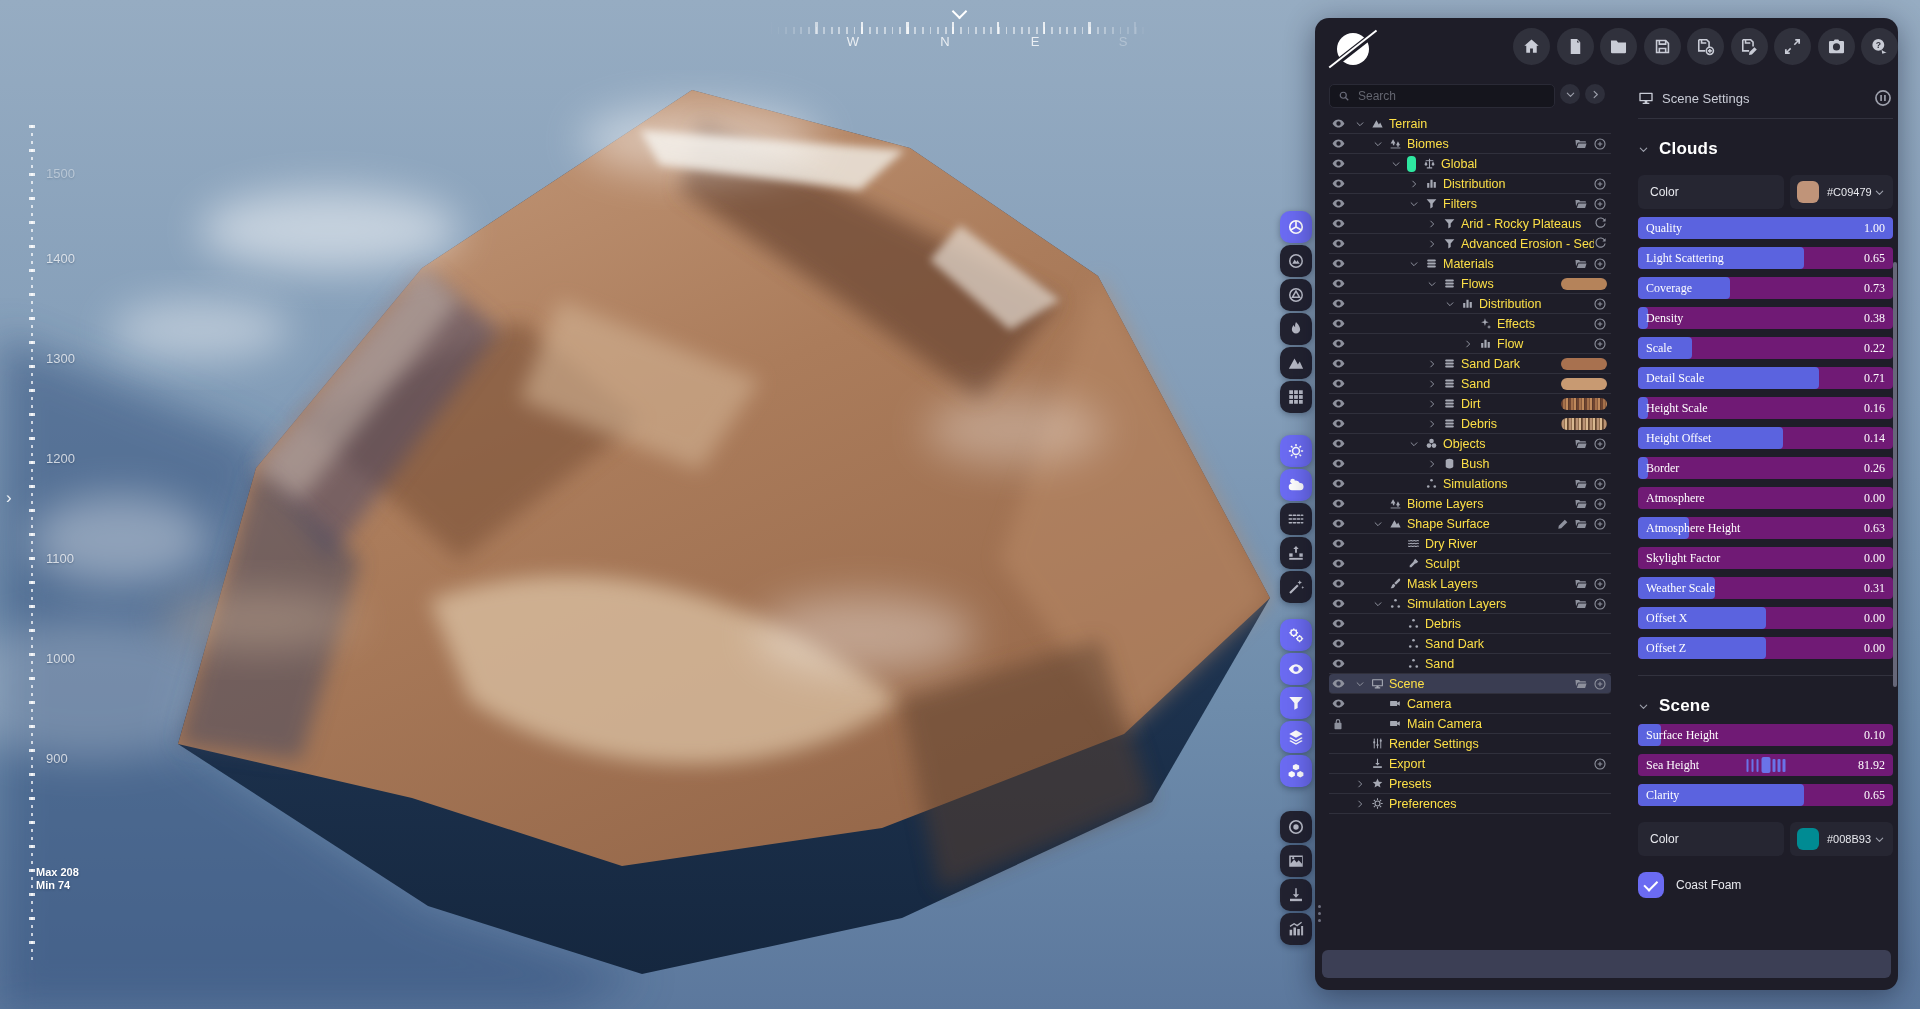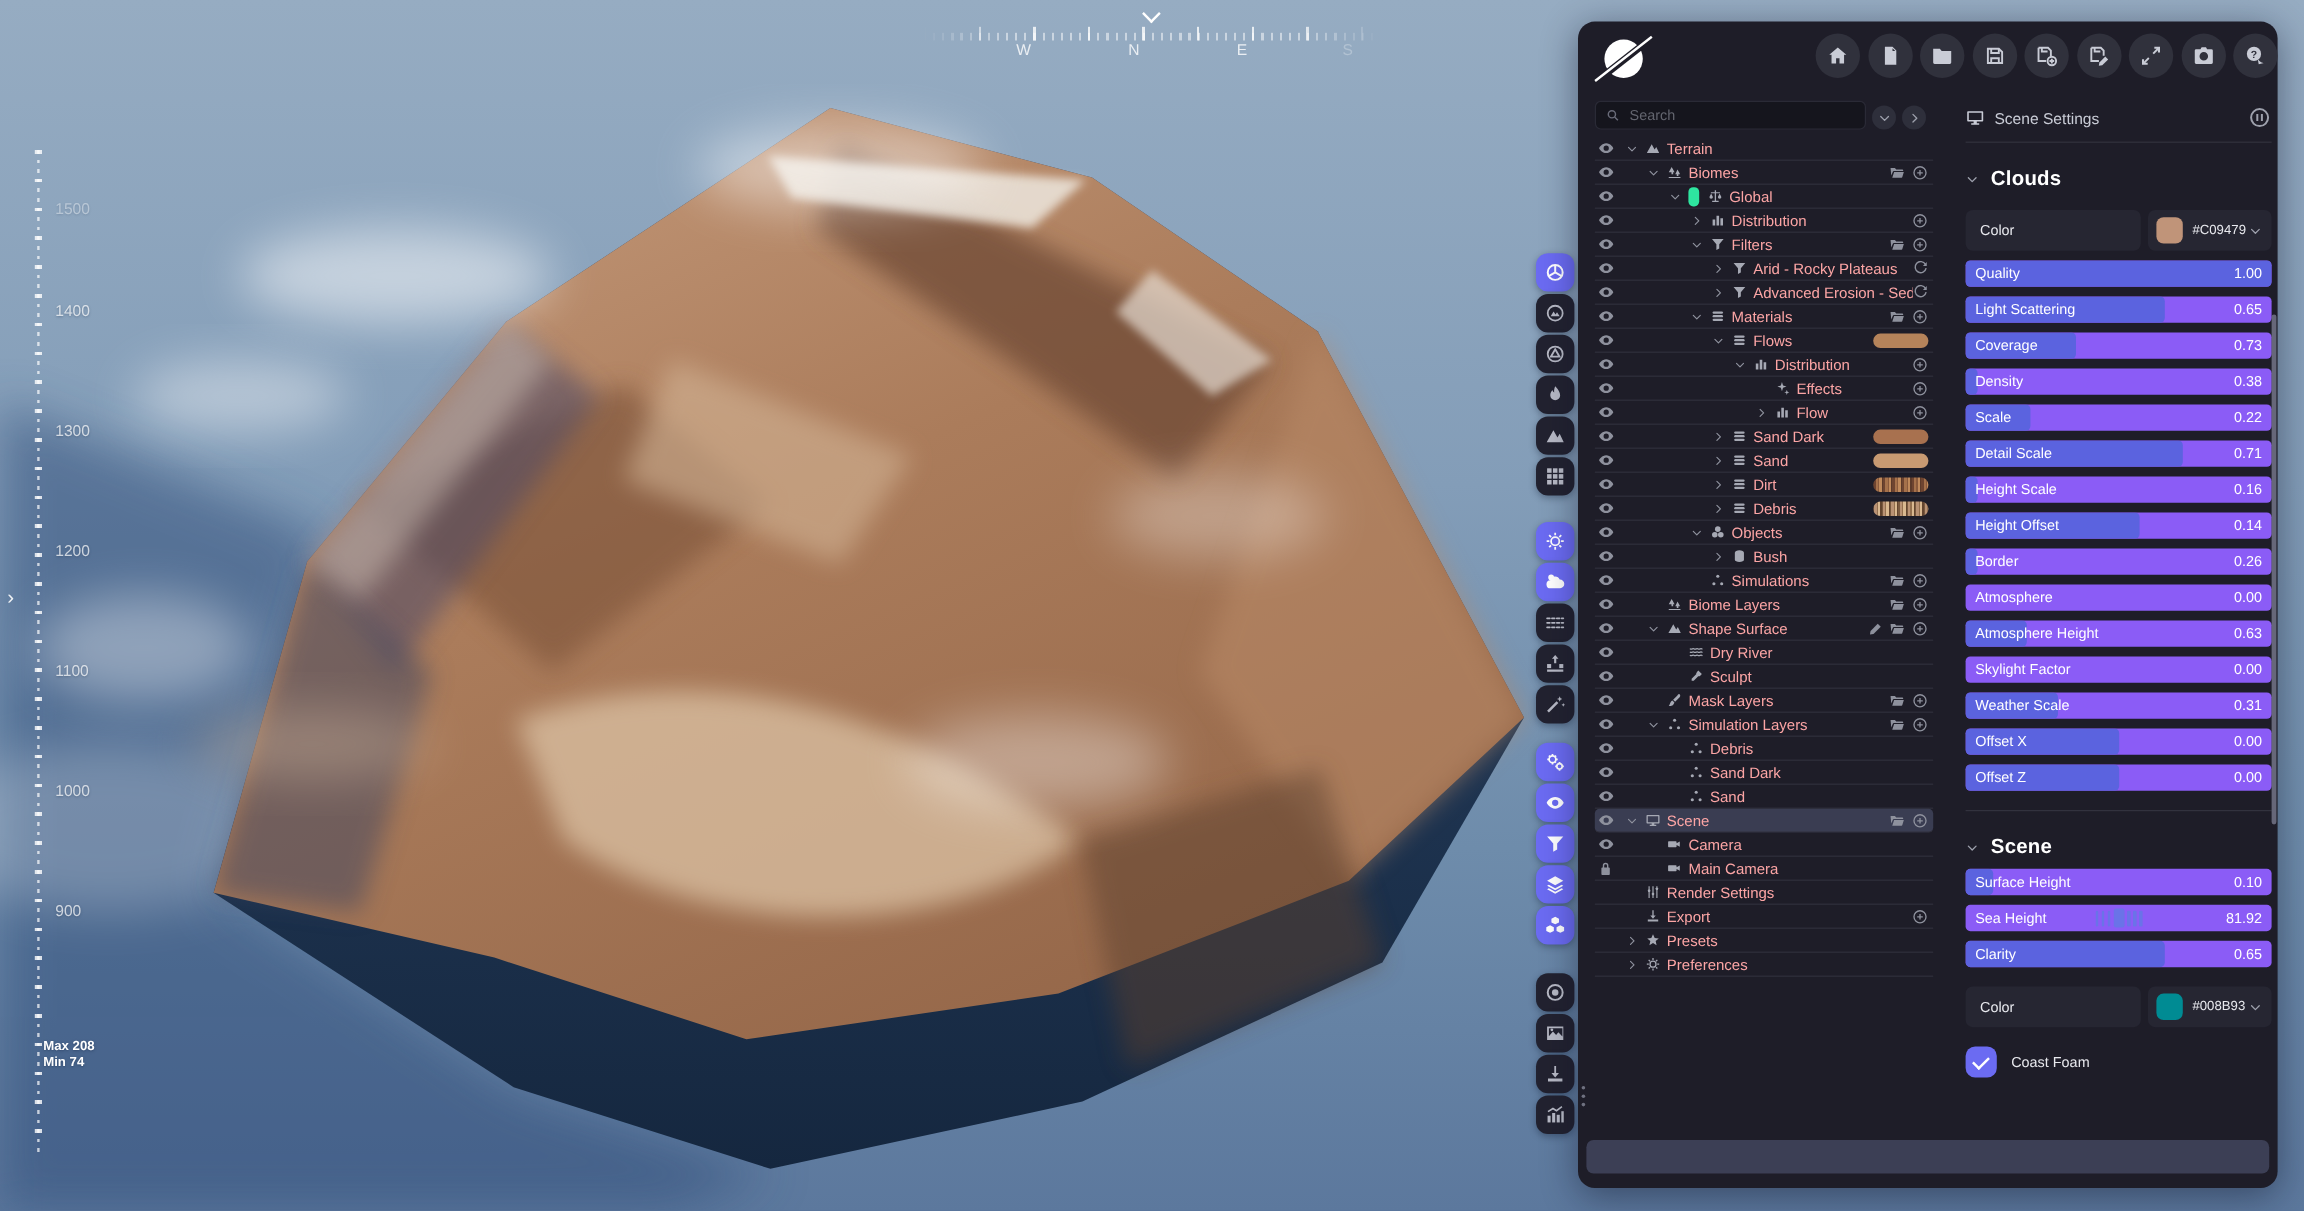--- a/index.html
+++ b/index.html
@@ -41,57 +41,57 @@
   #panel{position:absolute;left:1315px;top:18px;width:583px;height:972px;background:#1e1d28;
     border-radius:14px;box-shadow:0 6px 30px rgba(10,15,35,.45);}
   #logo{position:absolute;left:16px;top:11px;width:44px;height:40px;}
   #logo .ball{position:absolute;left:6px;top:4px;width:32px;height:32px;border-radius:50%;background:#fff;}
   #logo .ball::after{content:"";position:absolute;left:-9px;top:14px;width:50px;height:6px;background:#1e1d28;transform:rotate(-38deg);}
   #logo .slash{position:absolute;left:-8px;top:19px;width:60px;height:2.4px;background:#fff;transform:rotate(-38deg);}
   .hdr-btn{position:absolute;top:10px;width:37px;height:37px;border-radius:50%;background:#30313c;color:#c9ccd6;
     display:flex;align-items:center;justify-content:center;cursor:pointer;}
   
   #tree-col{position:absolute;left:14px;top:62px;width:282px;}
-  #search-wrap{position:relative;height:24px;margin:4px 0 6px 0;display:flex;align-items:flex-end;}
+  #search-wrap{position:relative;height:24px;margin:4px 0 6px 0;display:flex;align-items:flex-start;}
   #search-box{width:224px;height:22px;background:#15151d;border:1px solid #2a2a36;border-radius:5px;
     display:flex;align-items:center;color:#6a6c7a;}
   #search-box svg{margin:0 6px 0 8px;}
   #search-input{background:transparent;border:none;outline:none;color:#c6c9d3;font-size:12px;width:170px;
     font-family:"Liberation Sans",sans-serif;}
   #search-input::placeholder{color:#63656f;}
   .search-circ{width:20px;height:20px;border-radius:50%;background:#2e2f3b;color:#9da0ac;margin-left:5px;
     display:flex;align-items:center;justify-content:center;cursor:pointer;}
   .trow{display:flex;align-items:center;height:19px;border-bottom:1px solid #30303c;padding:0 2px;cursor:pointer;}
   .trow.sel{background:#3a3d52;border-radius:4px;}
   .trow .lead{width:24px;display:flex;align-items:center;color:#8e919d;}
   .trow .chev{width:16px;display:flex;align-items:center;color:#8e919d;}
   .trow .pill{width:9px;height:16px;border-radius:4px;background:#2ee6a0;margin-right:7px;}
   .trow .ticon{width:18px;display:flex;align-items:center;color:#a6a9b4;}
-  .trow .tlabel{flex:1;font-size:12.5px;color:#fca5a5;white-space:nowrap;overflow:hidden;}
+  .trow .tlabel{flex:1;font-size:12.5px;color:#fde047;white-space:nowrap;overflow:hidden;}
   .trow .trail{display:flex;align-items:center;gap:5px;color:#8e919d;margin-right:2px;}
   .swatch{width:46px;height:12px;border-radius:6px;}
   .swatch.grad-dirt{background:repeating-linear-gradient(90deg,#6e4430 0 2px,#a5714b 2px 4px,#8a5a3c 4px 5px,#c08a5c 5px 7px,#5c3a2a 7px 8px);}
   .swatch.grad-terrace{background:repeating-linear-gradient(90deg,#7a5a40 0 1px,#b99274 1px 3px,#94704f 3px 4px,#d9b890 4px 6px,#63452f 6px 7px);}
   
   #settings-col{position:absolute;left:323px;top:62px;width:255px;}
   #settings-header{display:flex;align-items:center;height:24px;margin-top:6px;color:#c9ccd6;}
   #settings-header .t{flex:1;font-size:13px;margin-left:8px;}
   .sec-divider{height:1px;background:#32323e;margin:8px 0 0 0;}
   .sec-heading{display:flex;align-items:center;margin-top:20px;color:#fff;}
   .sec-heading .chv{color:#9da0ac;margin-right:10px;display:flex;}
   .sec-heading .h{font-size:17px;font-weight:bold;letter-spacing:.2px;}
   .color-row{display:flex;margin-top:16px;height:34px;}
   .color-label-box{width:146px;background:#262632;border-radius:6px;display:flex;align-items:center;
     font-size:12px;color:#e8e9ee;padding-left:12px;box-sizing:border-box;}
   .color-value-box{width:103px;margin-left:6px;background:#262632;border-radius:6px;display:flex;
     align-items:center;cursor:pointer;}
   .color-chip{width:22px;height:22px;border-radius:6px;margin-left:7px;}
   .color-hex{font-size:11px;color:#e8e9ee;margin-left:8px;flex:1;}
   .color-chv{color:#9da0ac;margin-right:8px;display:flex;}
-  .slider{position:relative;height:22px;border-radius:4px;background:#8b5cf6;margin-top:8px;cursor:ew-resize;overflow:hidden;}
+  .slider{position:relative;height:22px;border-radius:4px;background:#701a75;margin-top:8px;cursor:ew-resize;overflow:hidden;font-family:Liberation Serif, serif;}
   .slider .fill{position:absolute;left:0;top:0;bottom:0;background:#5b63df;border-radius:4px;}
   .slider .lab{position:absolute;left:8px;top:0;line-height:22px;font-size:12px;color:#fff;white-space:nowrap;}
   .slider .val{position:absolute;right:8px;top:0;line-height:22px;font-size:12px;color:#fff;}
   .scrub-ticks{position:absolute;left:50%;top:3px;height:16px;transform:translateX(-50%);
     display:flex;align-items:center;gap:2.5px;}
   .scrub-ticks i{display:block;width:2.5px;height:13px;background:#6a73e8;border-radius:1px;}
   .scrub-ticks i.knob{width:9px;height:16px;border-radius:2px;}
   .check-row{display:flex;align-items:center;margin-top:16px;cursor:pointer;}
   .checkbox{width:26px;height:26px;border-radius:8px;background:#6b6bf2;display:flex;align-items:center;justify-content:center;}
   .checkbox .mark{width:11px;height:6px;border-left:2.5px solid #fff;border-bottom:2.5px solid #fff;

